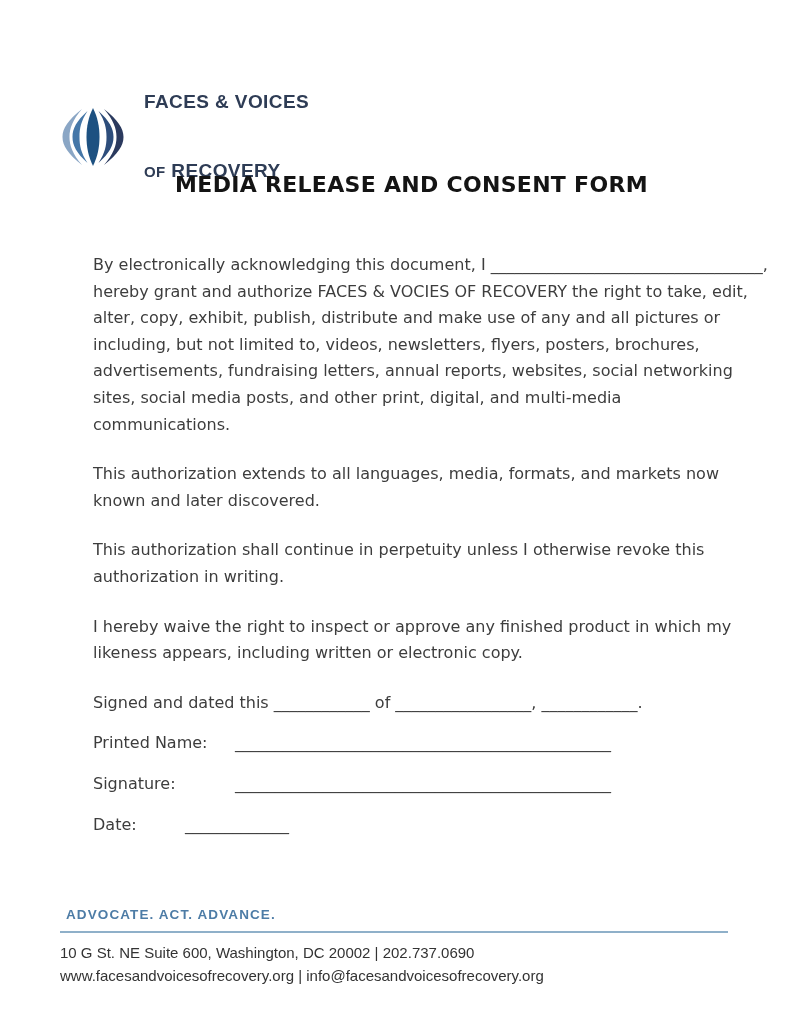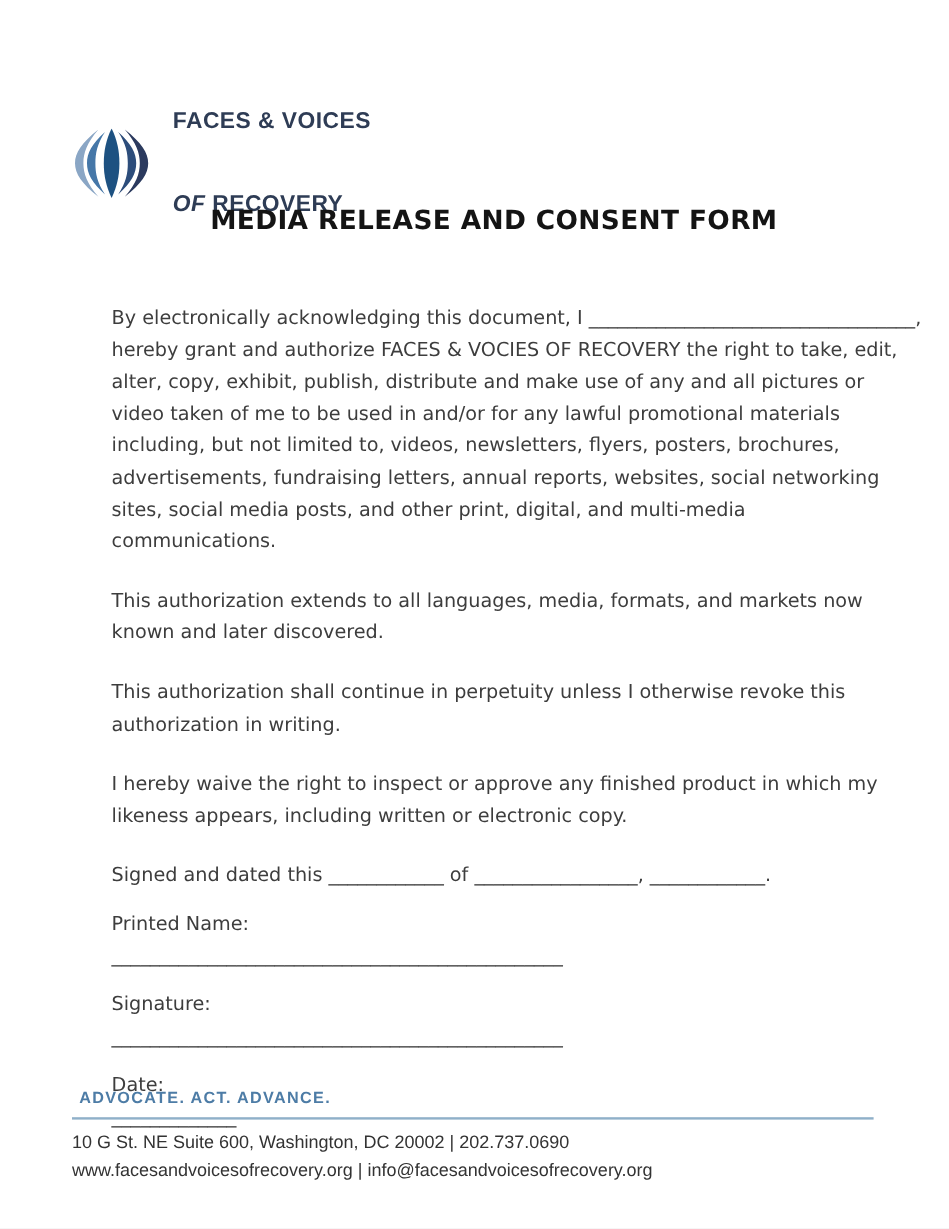--- a/index.html
+++ b/index.html
@@ -12,41 +12,41 @@
   
   .logo { position:absolute; left:58px; top:44px; display:flex; align-items:center; }
   .logo-icon { width:70px; height:58px; flex:0 0 auto; }
   .logo-name {
     margin-left:16px;
     font-family:"Liberation Sans", sans-serif;
     font-weight:700; color:#2e3c55;
     font-size:19px; letter-spacing:0.4px; line-height:23px;
     white-space:pre;
   }
-  .logo-name .of { font-size:19px;font-style:italic; }
+  .logo-name .of { font-size:15px; }
 
   
   .doc-title {
     position:absolute; top:172px; left:0; width:791px;
     text-align:center; margin:0;
     font-family:"DejaVu Sans", sans-serif;
     font-weight:700; font-size:22px; letter-spacing:0.3px;
     color:#141414;
     padding-left:16px;
   }
 
   
   .body-block {
     position:absolute; left:93px; top:252px; width:630px;
     font-size:16px; color:#3d3d3d;
   }
   .para { margin:0 0 23px 0; }
   .line { line-height:26.6px; white-space:pre; }
 
-  .field-row { display:flex; margin-top:14px; line-height:26.6px; white-space:pre;flex-direction:column; }
+  .field-row { display:flex; margin-top:14px; line-height:26.6px; white-space:pre; }
   .field-label { width:142px; flex:0 0 auto; }
   .field-label.narrow { width:92px; }
   .field-blank { letter-spacing:0; }
 
   
   .footer {
     position:absolute; left:60px; top:907px; width:668px;
     font-family:"Liberation Sans", sans-serif;
   }
   .tagline {
@@ -76,21 +76,20 @@
     </div>
   </header>
 
   <h1 class="doc-title">MEDIA RELEASE AND CONSENT FORM</h1>
 
   <main class="body-block">
     <div class="para">
         <div class="line">By electronically acknowledging this document, I __________________________________,</div>
         <div class="line">hereby grant and authorize FACES &amp; VOCIES OF RECOVERY the right to take, edit,</div>
         <div class="line">alter, copy, exhibit, publish, distribute and make use of any and all pictures or</div>
-        <div class="line">video taken of me to be used in and/or for any lawful promotional materials</div>
         <div class="line">including, but not limited to, videos, newsletters, flyers, posters, brochures,</div>
         <div class="line">advertisements, fundraising letters, annual reports, websites, social networking</div>
         <div class="line">sites, social media posts, and other print, digital, and multi-media</div>
         <div class="line">communications.</div>
       </div>
     <div class="para">
         <div class="line">This authorization extends to all languages, media, formats, and markets now</div>
         <div class="line">known and later discovered.</div>
       </div>
     <div class="para">

